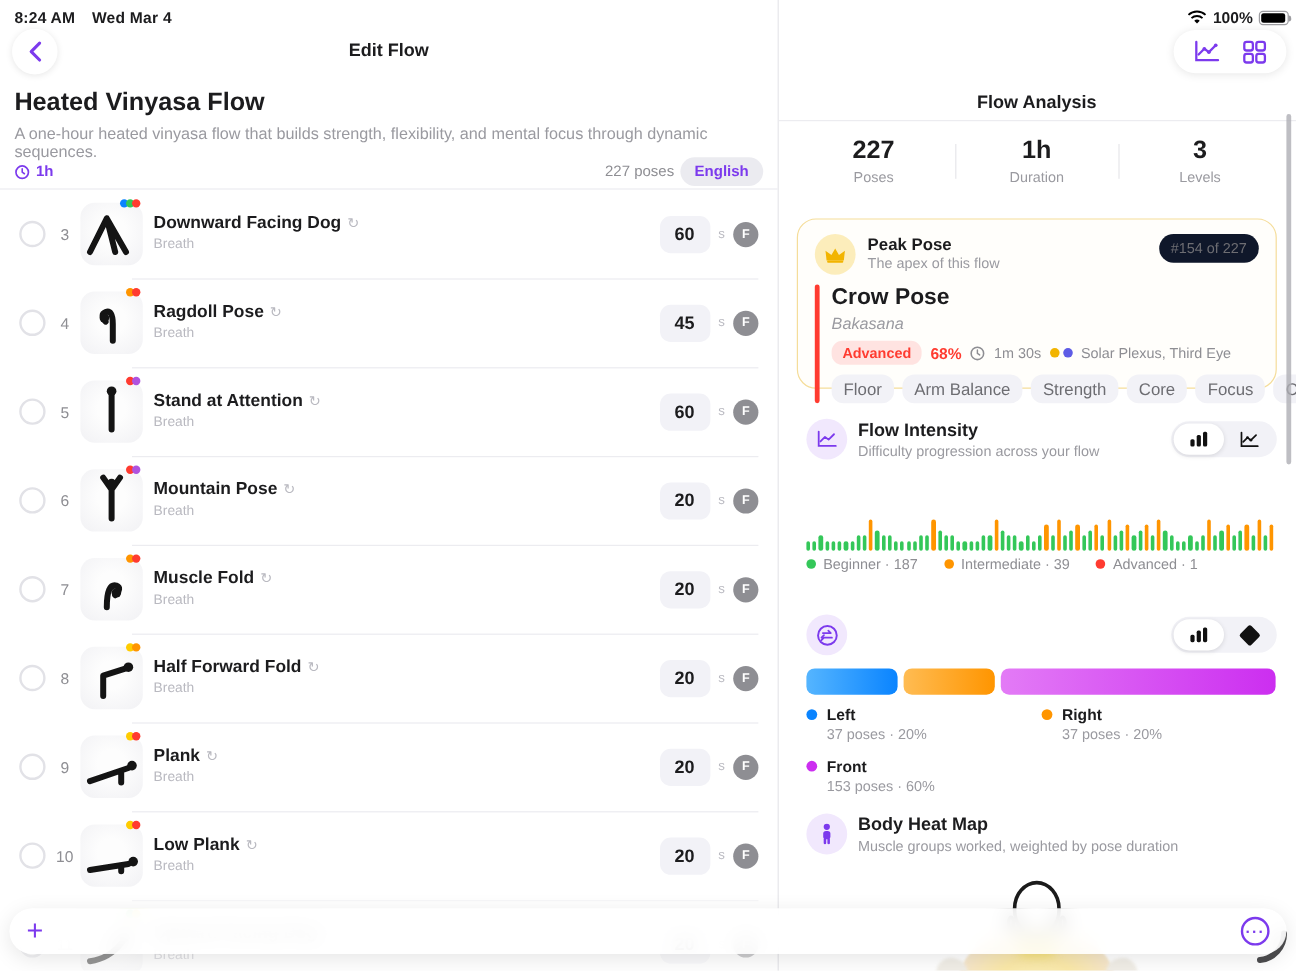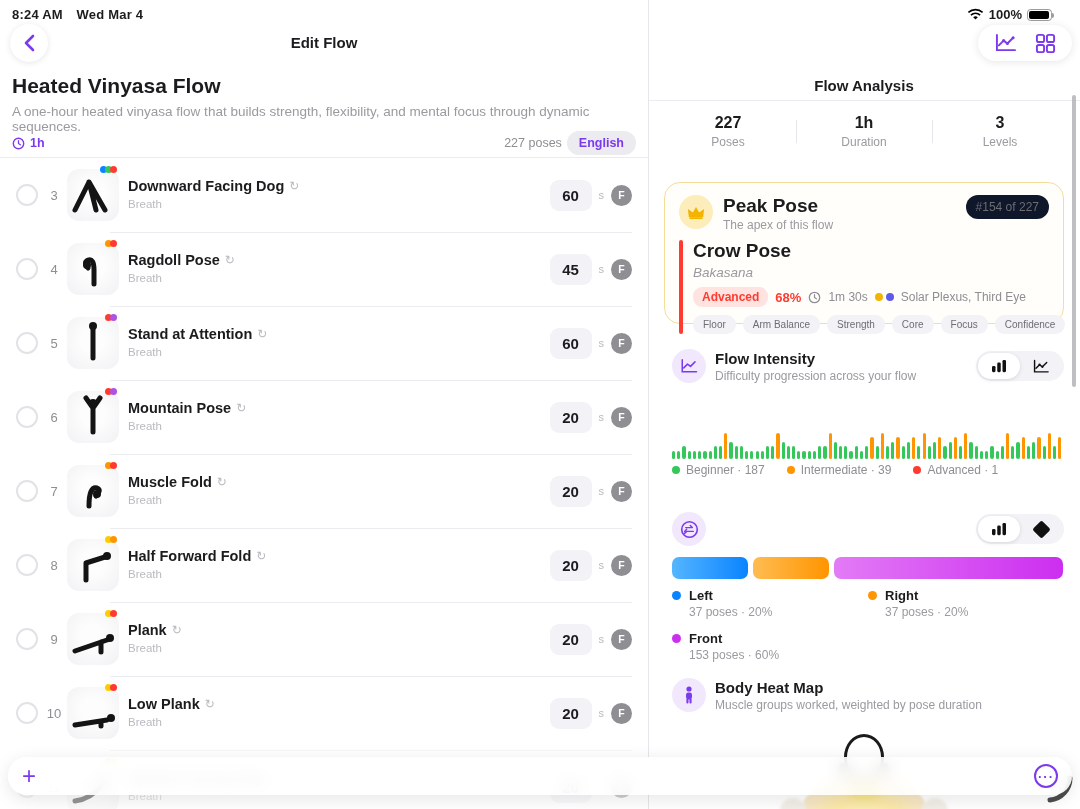--- a/index.html
+++ b/index.html
@@ -4,21 +4,21 @@
 <style>
   * { margin:0; padding:0; box-sizing:border-box; }
   html,body { width:1080px; height:809px; overflow:hidden; background:#fff;
     font-family:"Liberation Sans", sans-serif; color:#1c1c1e; }
   .abs { position:absolute; }
   #stage { position:relative; width:1080px; height:608px; background:#fff; }
 
   
   .status-left { left:12px; top:7px; font-size:13px; font-weight:700; letter-spacing:.2px; }
   .status-left .date { margin-left:10px; }
-  .status-right { right:28px; top:7px; display:flex; align-items:center; gap:5px; font-size:13px; font-weight:700; }
+  .status-right { right:6px; top:7px; display:flex; align-items:center; gap:5px; font-size:13px; font-weight:700; }
   .battery { width:25px; height:12px; border:1px solid rgba(60,60,67,.5); border-radius:3.5px; position:relative; }
   .battery .fill { position:absolute; left:1px; top:1px; bottom:1px; width:20px; background:#000; border-radius:2px; }
   .battery .nub { position:absolute; right:-3px; top:3.5px; width:2px; height:5px; background:rgba(60,60,67,.5); border-radius:0 2px 2px 0; }
 
   
   .vdivider { left:648px; top:0; width:1px; height:809px; background:#e6e6ea; }
   .back-btn { left:10px; top:24px; width:38px; height:38px; border-radius:50%; background:#fff;
     box-shadow:0 1px 6px rgba(0,0,0,.10); display:flex; align-items:center; justify-content:center; }
   .nav-title-left { left:0; top:34px; width:648px; text-align:center; font-size:15px; font-weight:700; }
   .flow-title { left:12px; top:74px; font-size:21px; font-weight:700; }
@@ -63,43 +63,43 @@
 
   
   .icon-pill { right:8px; top:25px; height:36px; border-radius:18px; background:#fff;
     box-shadow:0 1px 8px rgba(0,0,0,.10); display:flex; align-items:center; gap:18px; padding:0 16px; z-index:5; }
   .nav-title-right { left:648px; top:77px; width:432px; text-align:center; font-size:15px; font-weight:700; }
   .right-hairline { left:649px; top:100px; width:431px; height:1px; background:#ececf0; }
 
   .stats-row { left:660px; top:114px; width:408px; display:flex; }
   .stat { flex:1; text-align:center; position:relative; }
   .stat + .stat::before { content:""; position:absolute; left:0; top:6px; bottom:6px; width:1px; background:#e6e6ea; }
-  .stat .v { font-size:16px; font-weight:700; }
+  .stat .v { font-size:21px; font-weight:700; }
   .stat .l { font-size:12px; color:#9a9aa0; margin-top:3px; }
 
   
   .peak-card { left:664px; top:182px; width:400px; height:142px; border:1.5px solid #f5dd9a;
     border-radius:16px; background:#fffefb; padding:12px 14px; }
   .peak-head { display:flex; align-items:flex-start; }
   .crown-circle { width:34px; height:34px; border-radius:50%; background:#fcedbb; display:flex; align-items:center; justify-content:center; flex:0 0 auto; }
   .peak-titles { margin-left:10px; }
-  .peak-title { font-size:19px; font-weight:700; }
+  .peak-title { font-size:14px; font-weight:700; }
   .peak-sub { font-size:12px; color:#9a9aa0; margin-top:1px; }
   .pos-badge { margin-left:auto; background:#0f172a; color:#6d6d72; font-size:12px; padding:5px 10px; border-radius:12px; }
   .peak-body { display:flex; margin-top:8px; }
   .redbar { width:4px; border-radius:2px; background:#ff3b30; flex:0 0 auto; }
   .peak-info { margin-left:10px; flex:1; }
   .crow-name { font-size:19px; font-weight:700; }
   .sanskrit { font-size:13.5px; font-style:italic; color:#9a9aa0; margin-top:3px; }
   .badge-line { display:flex; align-items:center; gap:7px; margin-top:7px; font-size:12px; color:#8e8e93; }
   .adv-pill { background:#ffe3e1; color:#ff3b30; font-weight:700; font-size:12px; padding:3px 9px; border-radius:9px; }
   .pct { color:#ff3b30; font-weight:700; font-size:13px; }
   .chakra-dot { width:8px; height:8px; border-radius:50%; display:inline-block; }
   .tag-line { display:flex; gap:7px; margin-top:8px; flex-wrap:nowrap; }
-  .tag { background:#f2f2f7; color:#6d6d72; font-size:10px; padding:4px 10px; border-radius:10px; white-space:nowrap; }
+  .tag { background:#f2f2f7; color:#6d6d72; font-size:14px; padding:4px 10px; border-radius:10px; white-space:nowrap; }
 
   
   .sec-head { position:absolute; left:672px; width:392px; display:flex; align-items:center; }
   .sec-icon { width:34px; height:34px; border-radius:50%; background:#f1e8fd; color:#7c3aed;
     display:flex; align-items:center; justify-content:center; flex:0 0 auto; font-size:15px; }
   .sec-titles { margin-left:9px; }
   .sec-title { font-size:15px; font-weight:700; }
   .sec-sub { font-size:12px; color:#9a9aa0; margin-top:2px; }
   .seg-toggle { margin-left:auto; background:#f2f2f7; border-radius:16px; height:30px; display:flex; align-items:center; padding:2px; }
   .seg { width:42px; height:26px; display:flex; align-items:center; justify-content:center; border-radius:13px; }

